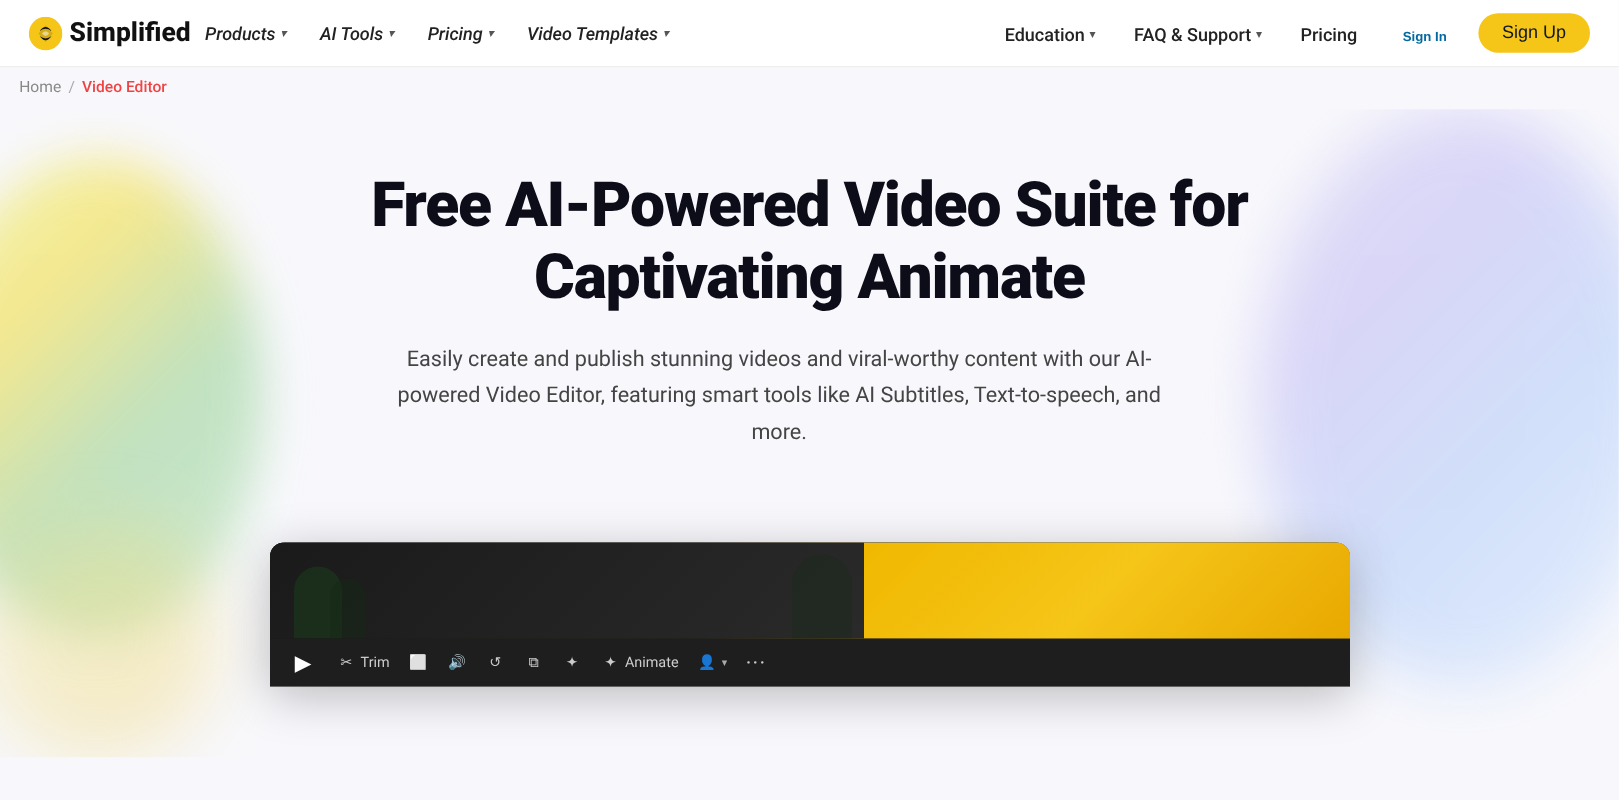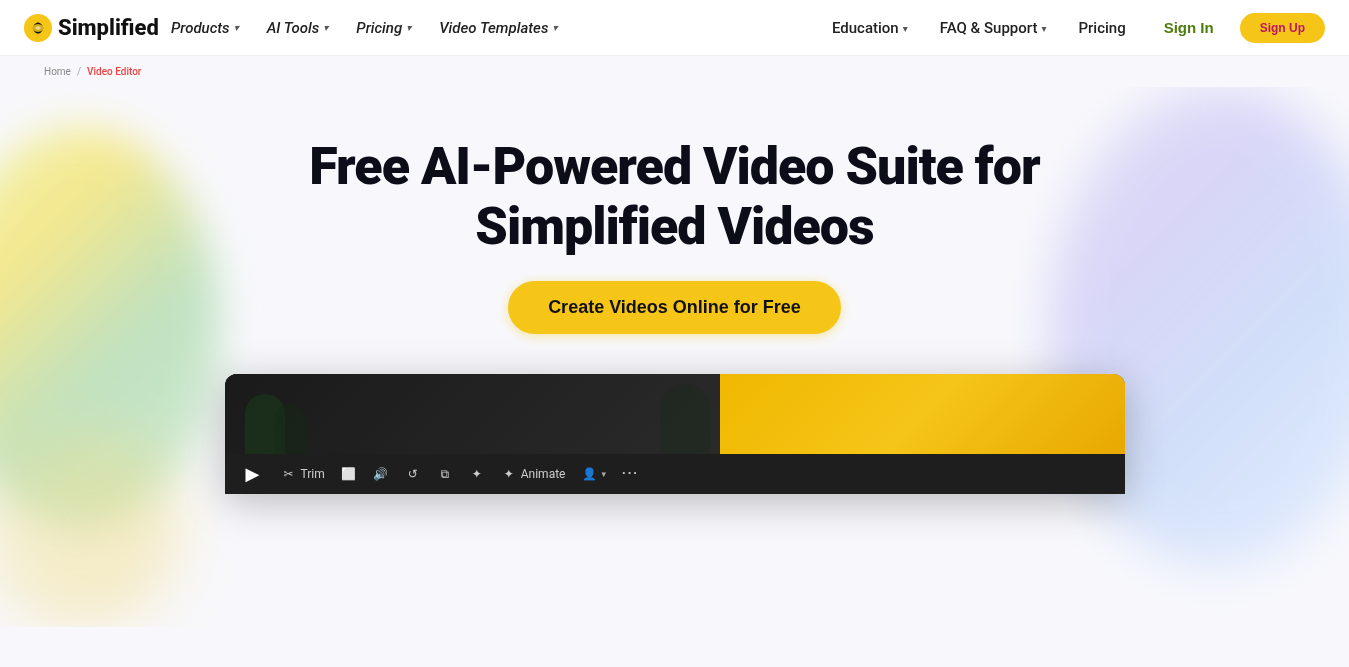--- a/index.html
+++ b/index.html
@@ -53,43 +53,43 @@
       color: #555;
     }
     .nav-right {
       display: flex;
       align-items: flex-end;
       gap: 8px;
       margin-left: auto;
     }
     .btn-signin {
       padding: 7px 18px;
-      font-size: 15px;
+      font-size: 11px;
       font-weight: 600;
-      color: #4d7c0f;
+      color: #0369a1;
       background: transparent;
       border: none;
       cursor: pointer;
       border-radius: 8px;
     }
     .btn-signup {
       padding: 8px 20px;
-      font-size: 12px;
-      font-weight: 700;
-      color: #be185d;
+      font-size: 15px;
+      font-weight: 400;
+      color: #0f172a;
       background: #f5c518;
       border: none;
       border-radius: 24px;
       cursor: pointer;
     }
 
     
     .breadcrumb {
-      padding: 10px 44px;
-      font-size: 10px;
+      padding: 10px 16px;
+      font-size: 13px;
       color: #888;
       display: flex;
       gap: 6px;
     }
     .breadcrumb a { color: #888; text-decoration: none; }
     .breadcrumb .sep { color: #aaa; }
     .breadcrumb .current { color: #ef4444; font-weight: 500; }
 
     
     .hero-section {
@@ -305,23 +305,23 @@
 </div>
 
 <section class="hero-section">
   <div class="blob-left"></div>
   <div class="blob-right"></div>
   <div class="blob-bottom-left"></div>
 
   <div class="hero-content">
     <h1 class="hero-title">
       <span>Free AI-Powered Video Suite for</span><br>
-      <span>Simplified Videos</span>
+      <span>Captivating Animate</span>
     </h1>
-    <button class="btn-cta">Create Videos Online for Free</button>
+    <p class="hero-subtitle">Easily create and publish stunning videos and viral-worthy content with our AI-powered Video Editor, featuring smart tools like AI Subtitles, Text-to-speech, and more.</p>
   </div>
 
   <div class="video-preview">
     <div class="video-thumbnail">
 
       <div style="width:100%;height:100%;position:relative;overflow:hidden;display:flex;">
 
         <div style="flex:0 0 55%;background:linear-gradient(135deg,#1a1a1a,#2a2a2a);position:relative;">
 
           <div style="position:absolute;bottom:0;left:20px;width:40px;height:60px;background:#1a3a1a;border-radius:20px 20px 0 0;opacity:0.6;"></div>

